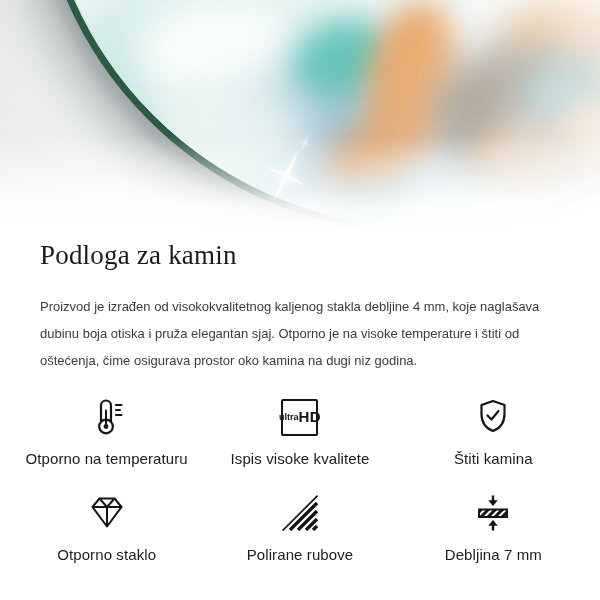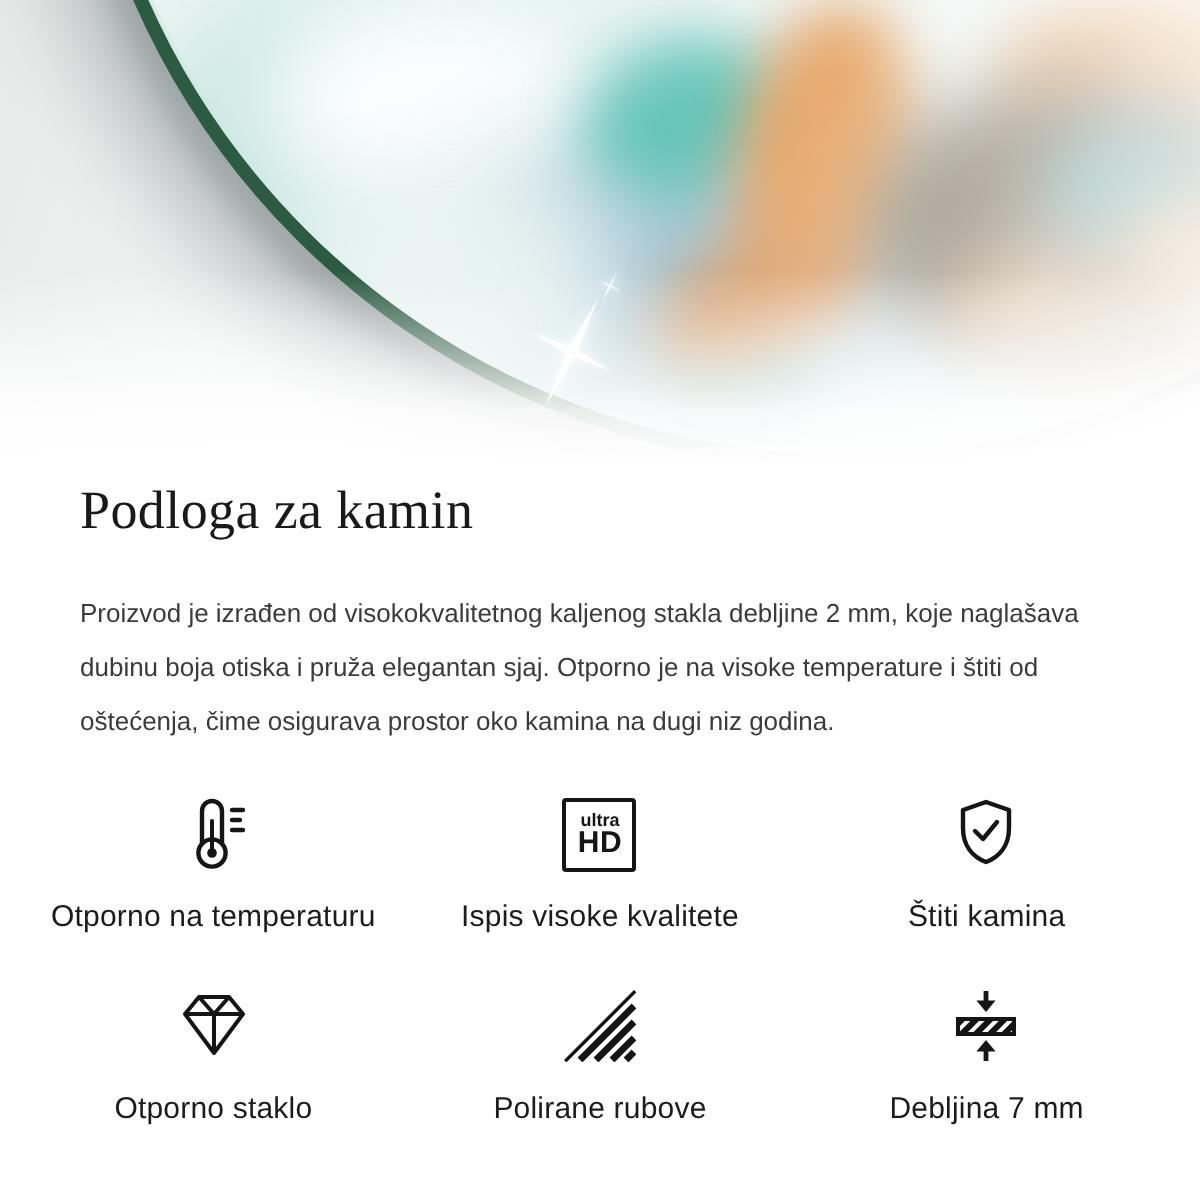--- a/index.html
+++ b/index.html
@@ -43,21 +43,21 @@
   h1{margin:3px 0 0;font-family:"Liberation Serif","DejaVu Serif",serif;font-weight:400;
      font-size:27px;line-height:37px;color:#1a1a1a;letter-spacing:.2px;}
   .desc{margin:19px 0 0;font-size:13px;line-height:27px;color:#3b3b3b;max-width:528px;}
 
   
   .features{margin-top:21px;display:grid;grid-template-columns:1fr 1fr 1fr;row-gap:24px;padding:0 10px;}
   .feature{display:flex;flex-direction:column;align-items:center;}
   .ficon{height:44px;display:flex;align-items:center;justify-content:center;}
   .flabel{margin-top:11px;font-size:15px;color:#1c1c1c;letter-spacing:.1px;}
   .hdbox{width:33px;height:33px;border:2.5px solid #151515;border-radius:2px;display:flex;
-         flex-direction:column;align-items:center;justify-content:center;font-weight:bold;color:#151515;}
+         flex-direction:row;align-items:center;justify-content:center;font-weight:bold;color:#151515;}
   .hd-top{font-size:9px;line-height:9px;}
   .hd-bottom{font-size:15px;line-height:14px;letter-spacing:.3px;}
 </style>
 </head>
 <body>
 
 <div class="page">
 
   <div class="hero">
     <div class="glass">
@@ -92,21 +92,21 @@
         <polygon points="32,2 34.4,32 32,62 29.6,32"></polygon>
         <polygon points="9,32 32,29.9 55,32 32,34.1"></polygon>
       </g>
         </svg>
     </div>
     <div class="fade"></div>
   </div>
 
   <div class="content">
     <h1><span>Podloga za kamin</span><br></h1>
-    <p class="desc">Proizvod je izrađen od visokokvalitetnog kaljenog stakla debljine 2 mm, koje naglašava dubinu boja otiska i pruža elegantan sjaj. Otporno je na visoke temperature i štiti od oštećenja, čime osigurava prostor oko kamina na dugi niz godina.</p>
+    <p class="desc">Proizvod je izrađen od visokokvalitetnog kaljenog stakla debljine 4 mm, koje naglašava dubinu boja otiska i pruža elegantan sjaj. Otporno je na visoke temperature i štiti od oštećenja, čime osigurava prostor oko kamina na dugi niz godina.</p>
   </div>
 
   <div class="features">
 
     <div class="feature">
       <div class="ficon">
         <svg width="40" height="40" viewBox="0 0 40 40" fill="none" stroke="#151515" stroke-width="2.2" stroke-linecap="round">
           <path d="M14 25 V8.5 a5 5 0 0 1 10 0 V25"></path>
           <circle cx="19" cy="29.5" r="6.8" fill="#ffffff"></circle>
           <line x1="19" y1="13.5" x2="19" y2="27.5" stroke-width="2"></line>

